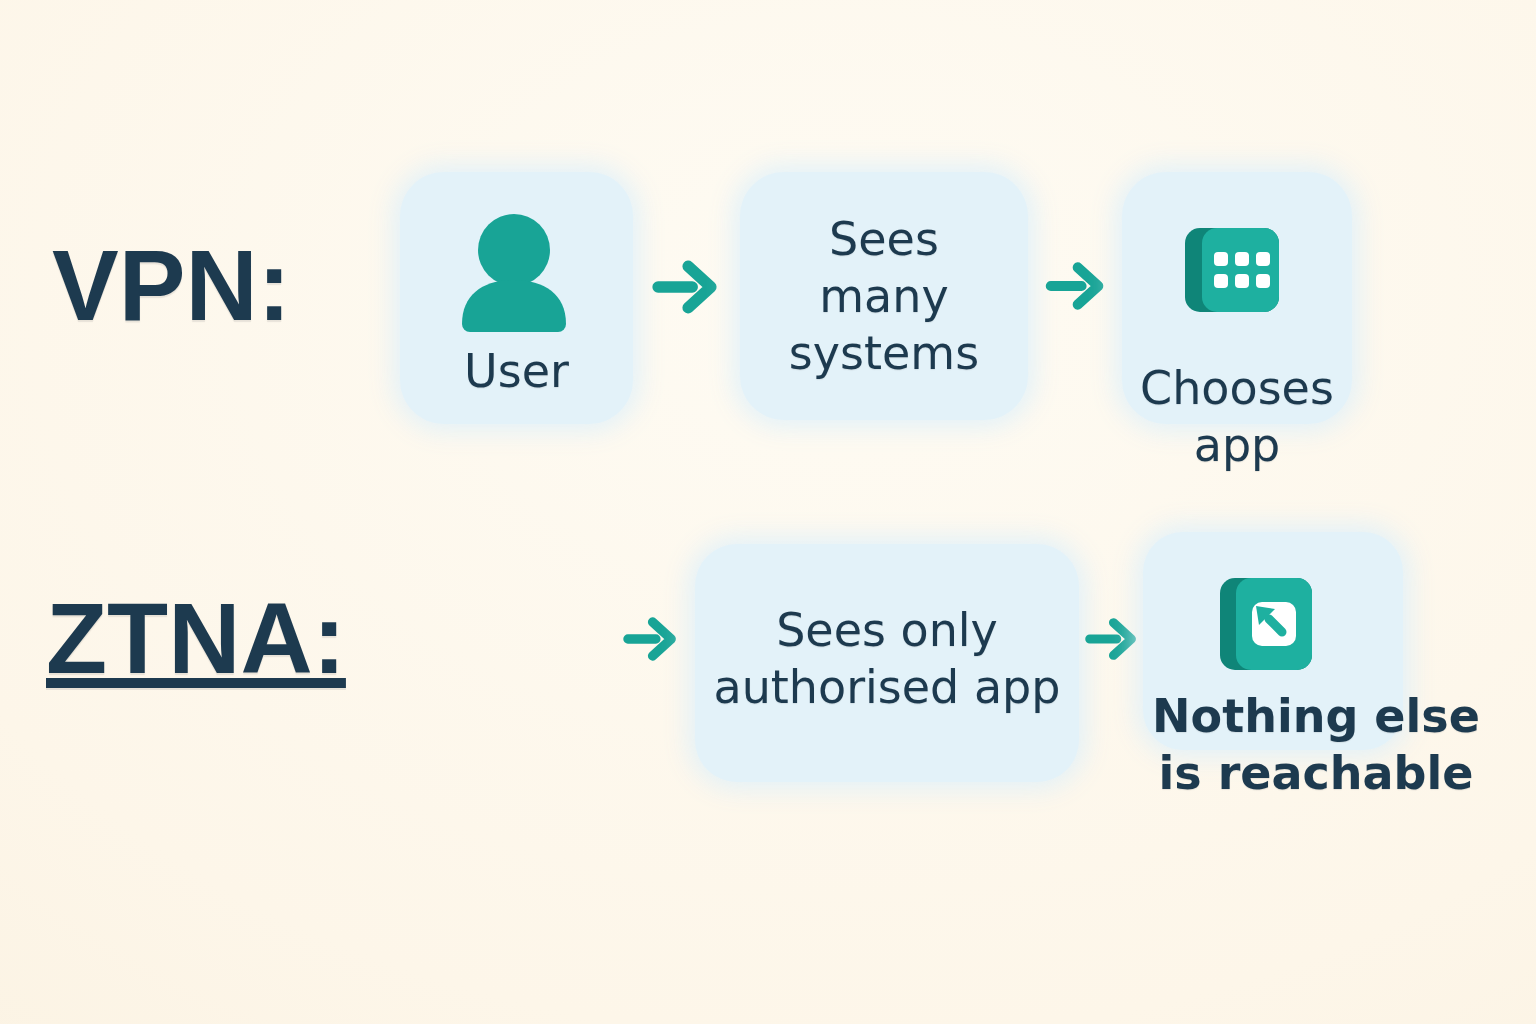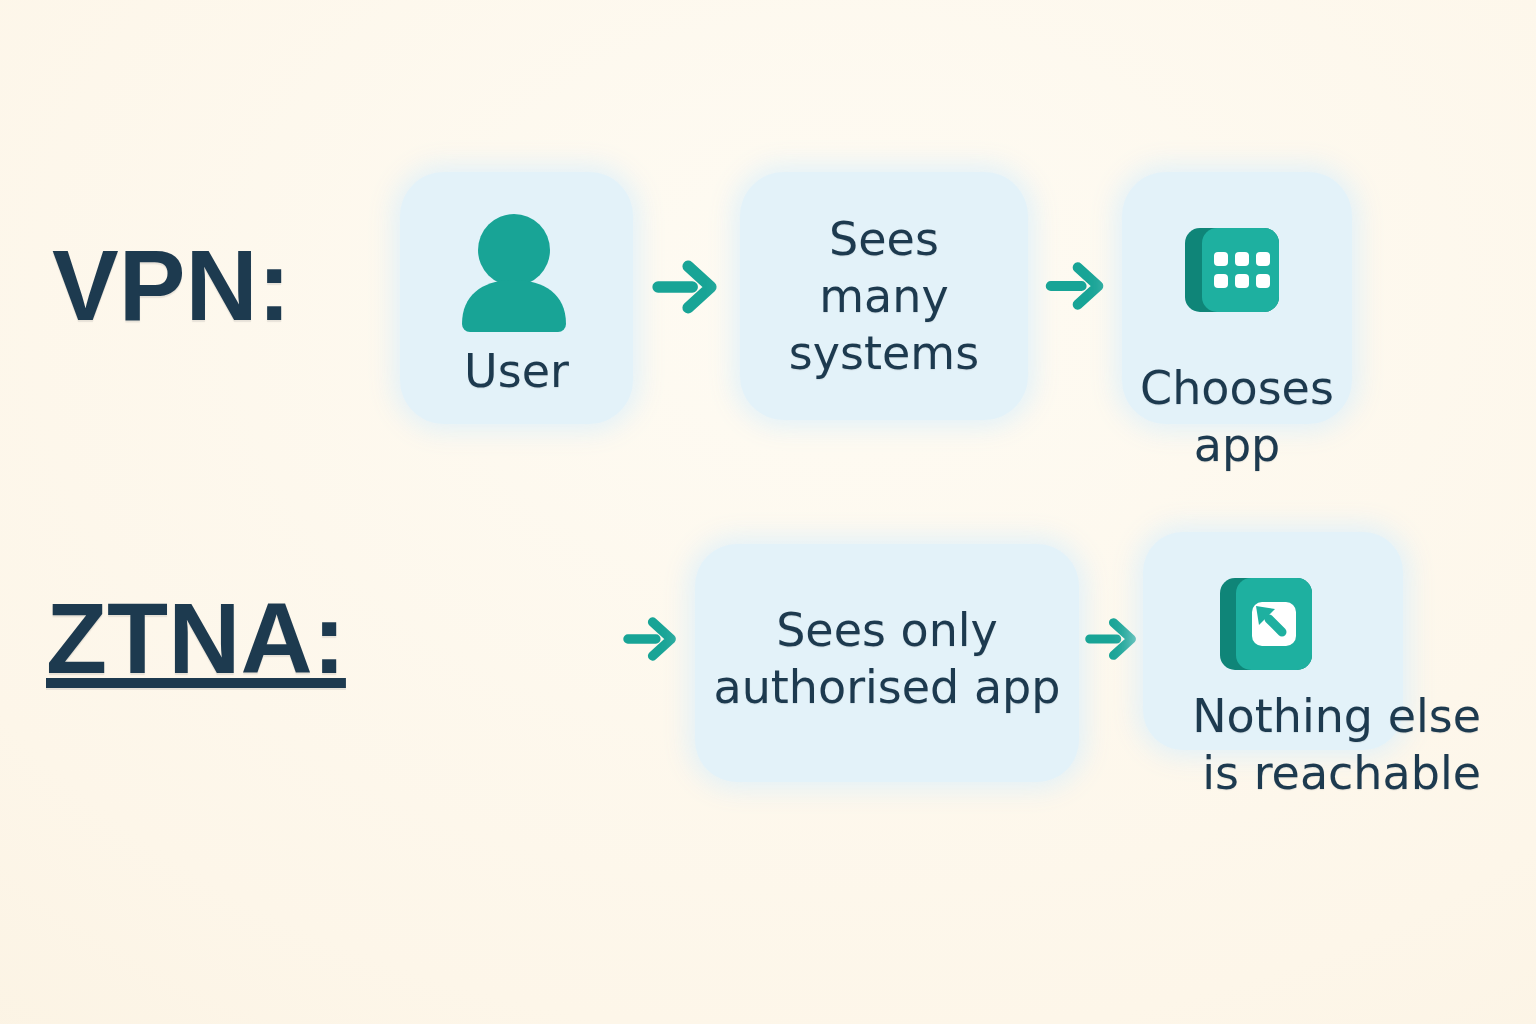--- a/index.html
+++ b/index.html
@@ -63,21 +63,21 @@
     text-shadow:0 1px 1px rgba(80,80,80,0.12);
     white-space:normal;
   }
   .c1 .caption{top:171px;}
   .c2 .card-text{top:39px;}
   .c2 .inner{width:200px;margin:0 auto;}
   .c3 .caption{top:176px;margin-top:12px;}
   .c4 .caption{top:173px;padding:0 6px;}
   .c5 .card-text{top:58px;}
   .c5 .inner{width:372px;margin:0 auto;}
-  .c6 .caption{top:156px;left:8px;width:330px;text-align:right;}
+  .c6 .caption{top:156px;left:8px;width:330px;text-align:center;font-weight:bold;}
 
   .icon{position:absolute;display:block;}
   .c1 .icon{left:58px;top:42px;width:112px;height:118px;}
   .c3 .icon{left:63px;top:56px;width:94px;height:84px;}
   .c4 .icon{left:65px;top:32px;width:90px;height:120px;}
   .c6 .icon{left:77px;top:46px;width:92px;height:92px;}
 
   .arrow{position:absolute;display:block;}
   .a1{left:650px;top:258px;width:70px;height:58px;}
   .a2{left:1044px;top:260px;width:62px;height:52px;}

